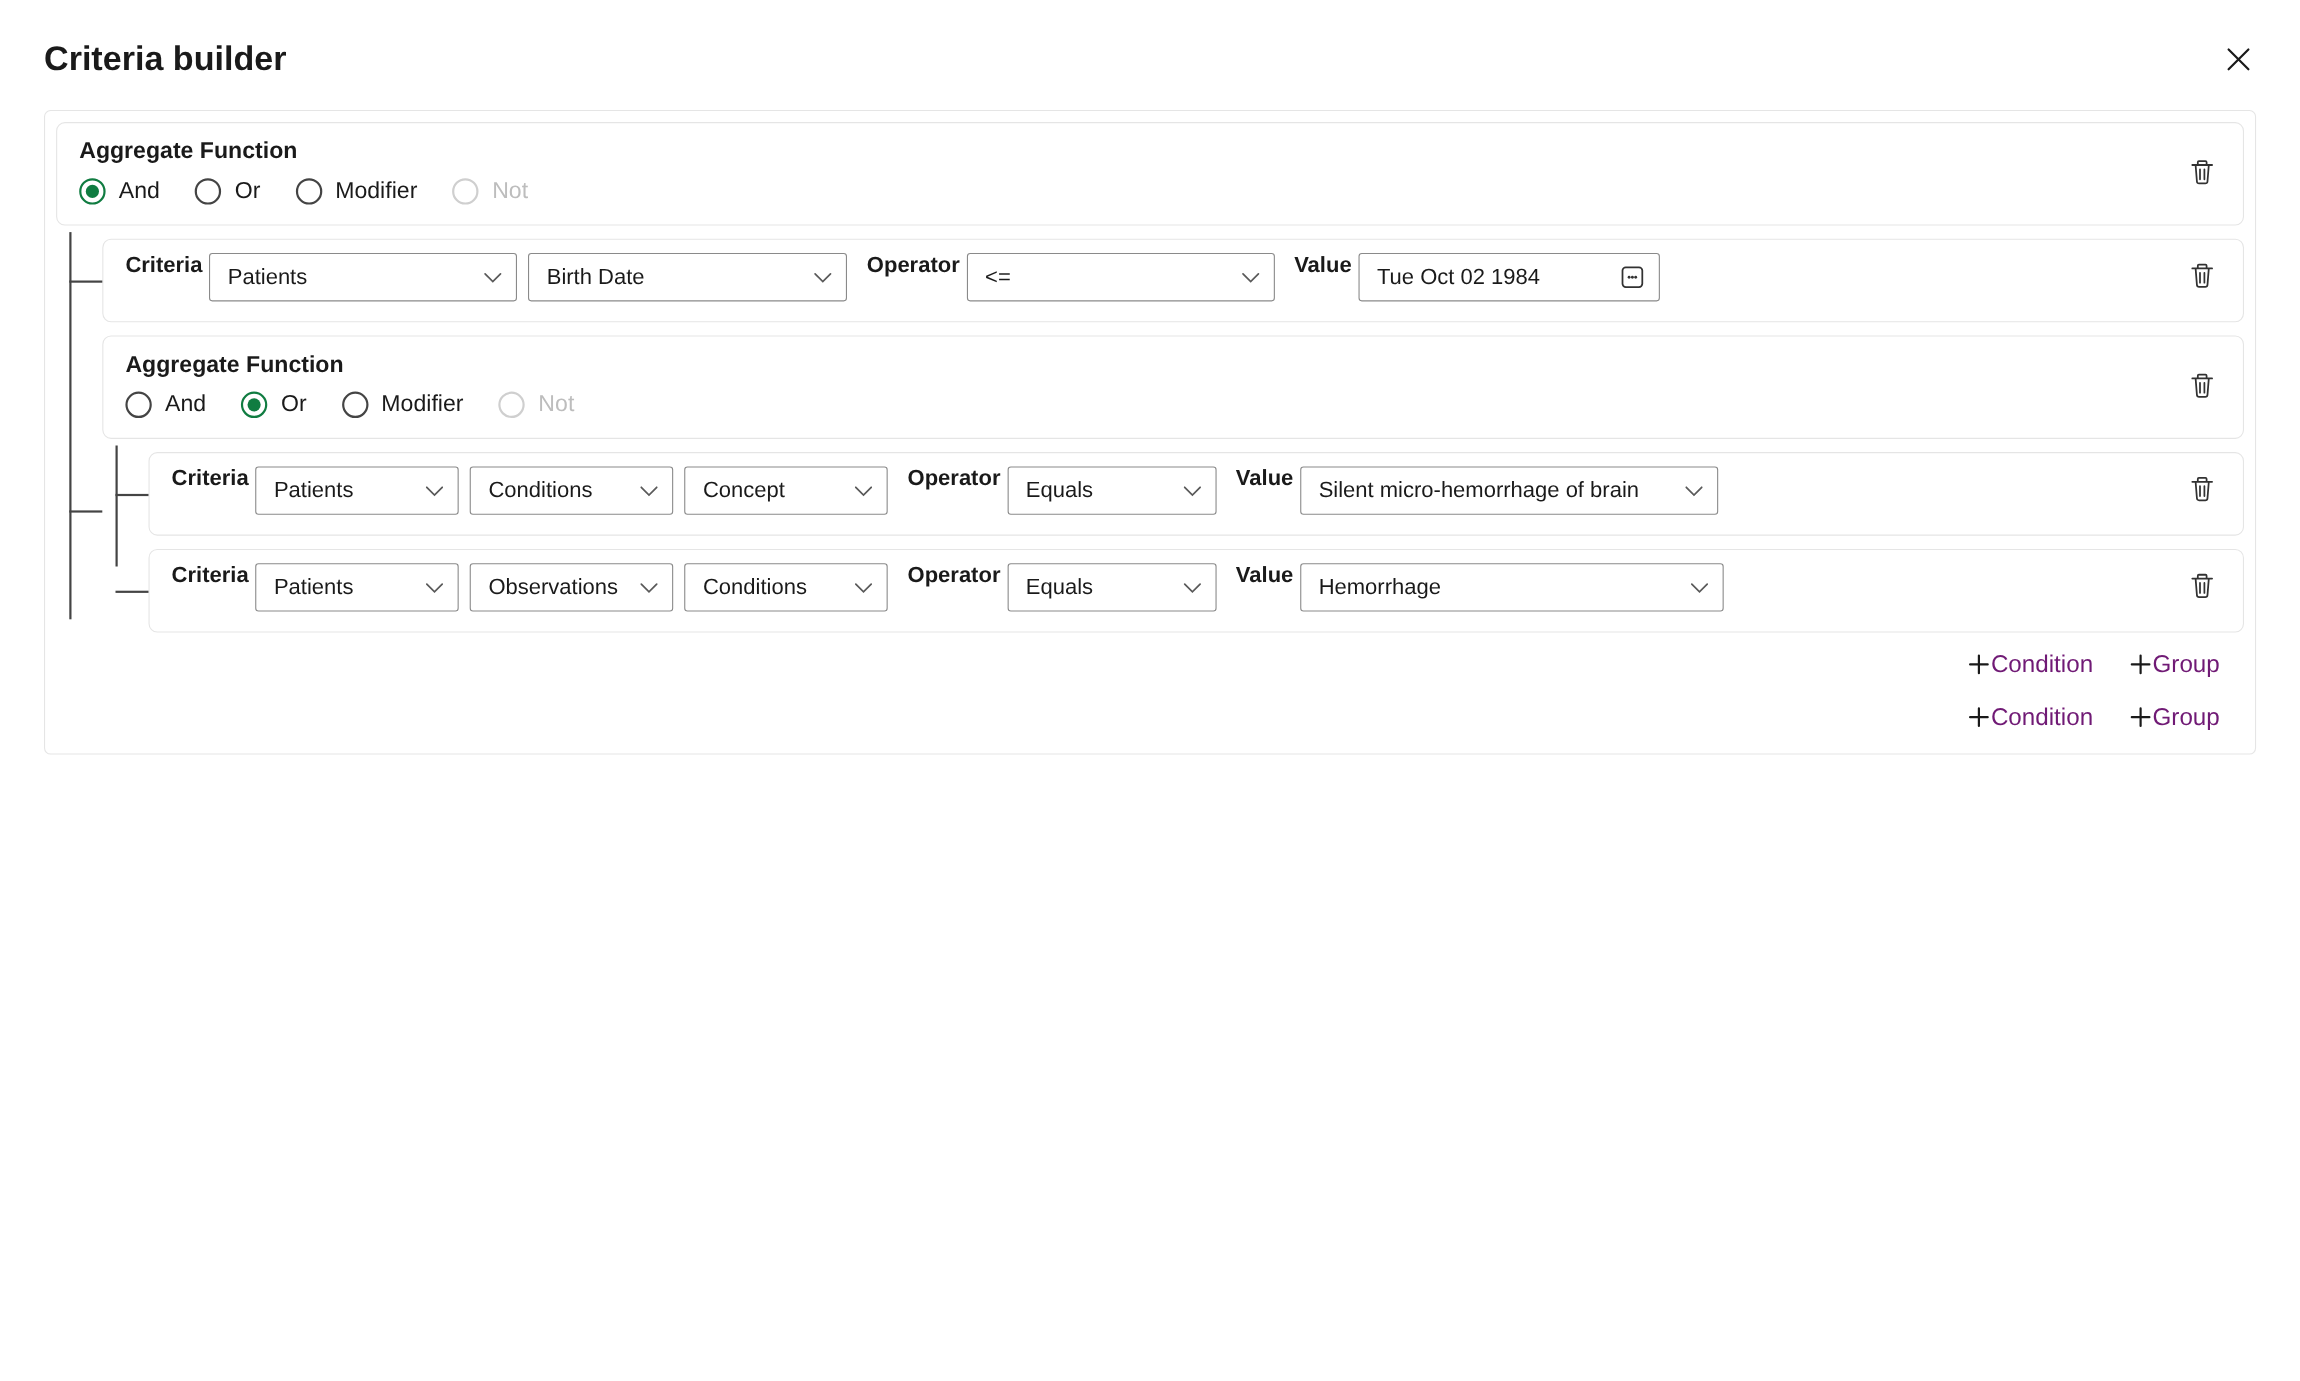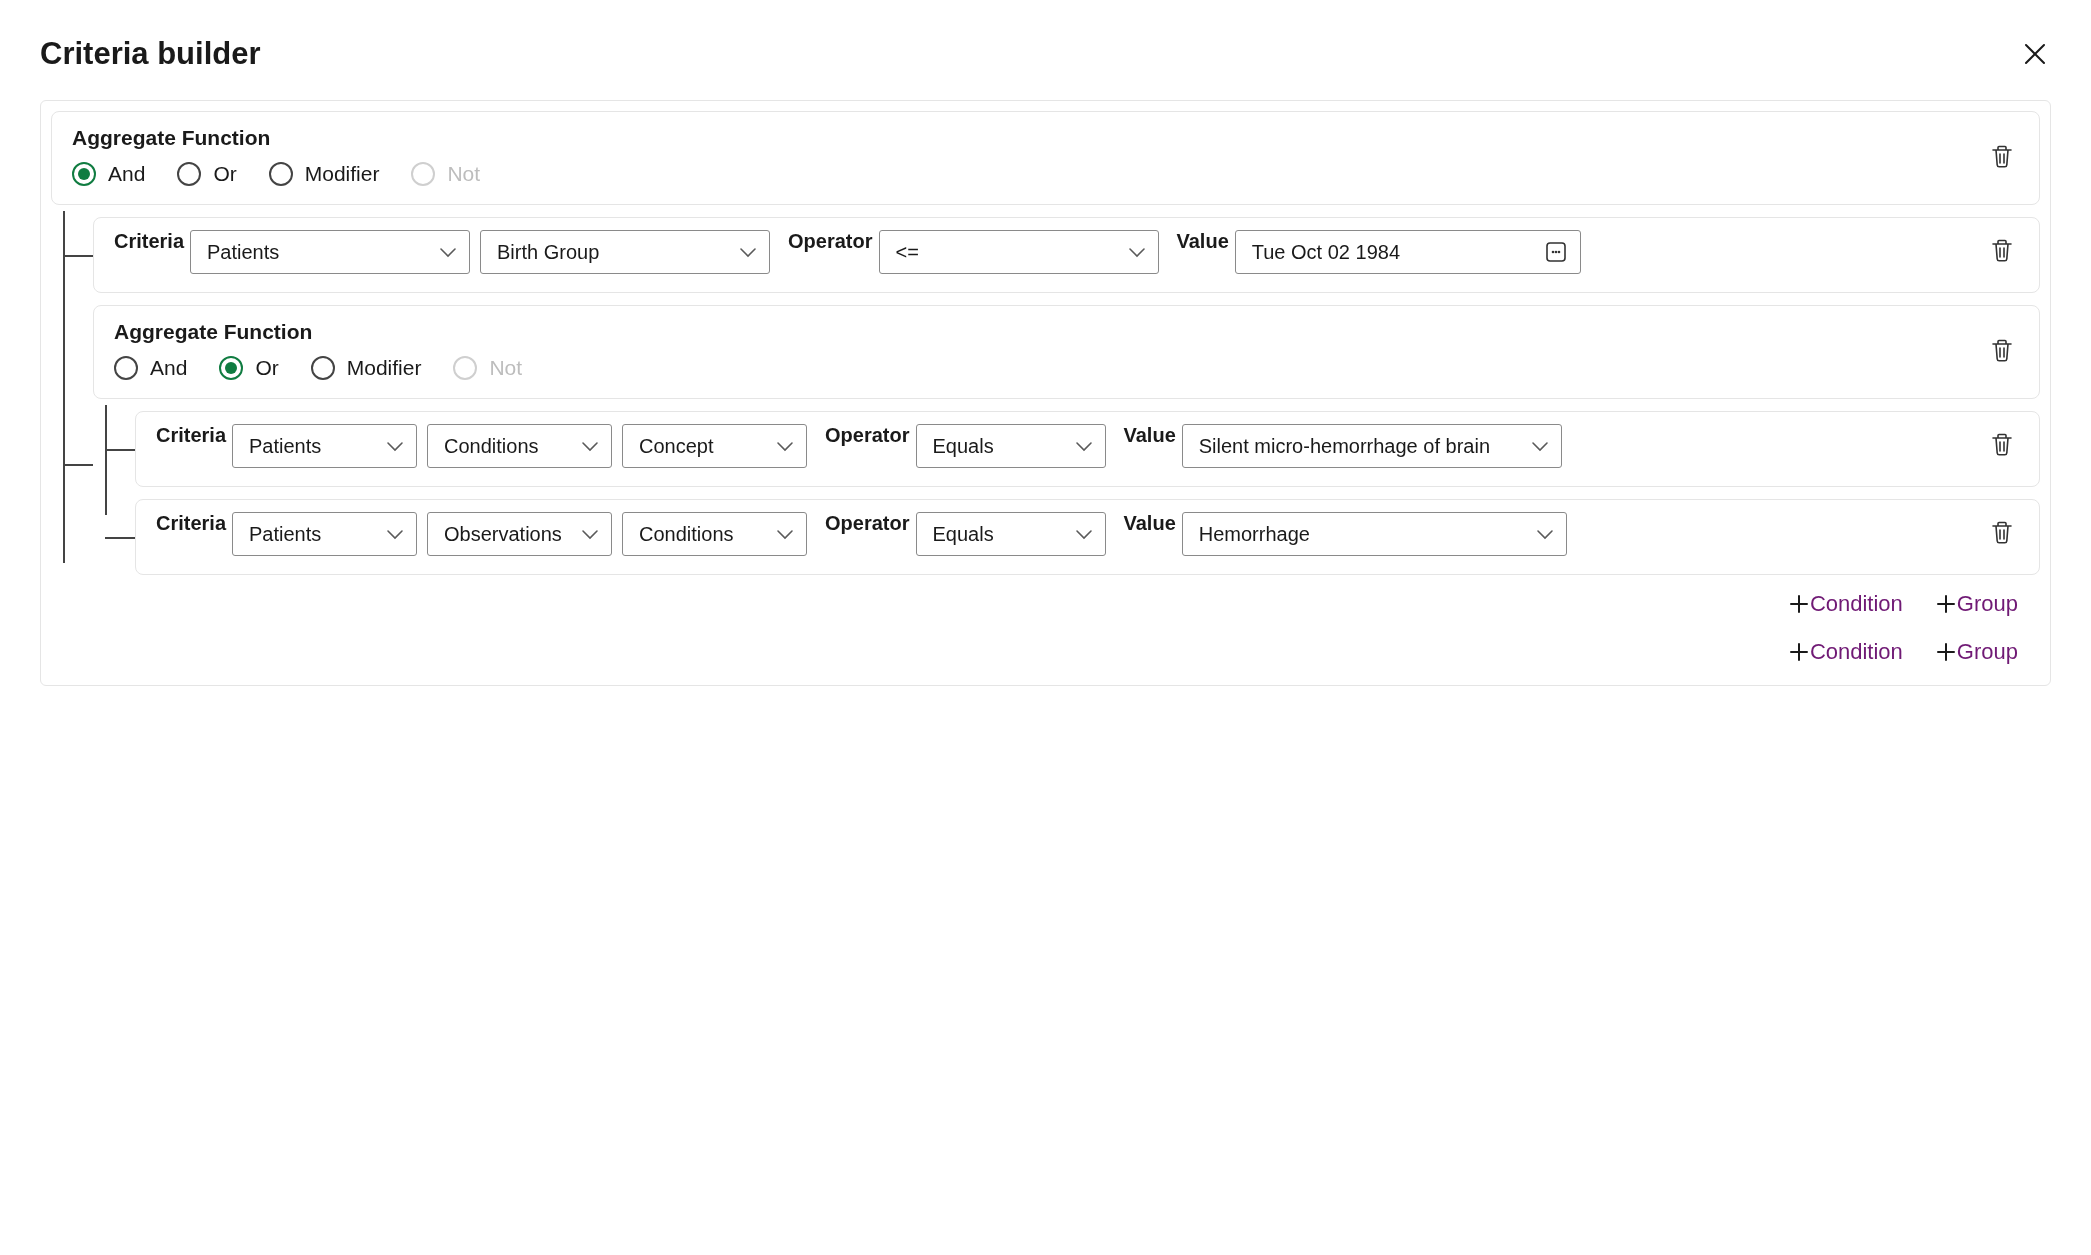--- a/index.html
+++ b/index.html
@@ -260,39 +260,39 @@
         <div class="col" style="flex:0 0 auto">
           <div class="col-label">Criteria</div>
           <div class="row-selects">
             <div class="select-box" style="width:280px">
               <span class="sb-text">Patients</span>
               <svg class="chev" width="18" height="16">
                   <use href="#i-chev"></use>
                 </svg>
             </div>
             <div class="select-box" style="width:290px">
-              <span class="sb-text">Birth Group</span>
+              <span class="sb-text">Birth Date</span>
               <svg class="chev" width="18" height="16">
                   <use href="#i-chev"></use>
                 </svg>
             </div>
           </div>
         </div>
         <div class="col" style="flex:0 0 auto">
           <div class="col-label">Operator</div>
           <div class="select-box" style="width:280px">
             <span class="sb-text">&lt;=</span>
             <svg class="chev" width="18" height="16">
                 <use href="#i-chev"></use>
               </svg>
           </div>
         </div>
         <div class="col" style="flex:0 0 auto">
           <div class="col-label">Value</div>
-          <div class="date-box" style="width:346px">
+          <div class="date-box" style="width:274px">
             <span class="sb-text">Tue Oct 02 1984</span>
             <svg width="24" height="24">
                 <use href="#i-datebox"></use>
               </svg>
           </div>
         </div>
         <div class="row-delete">
           <button class="icon-btn">
             <svg width="26" height="26">
                 <use href="#i-trash"></use>

